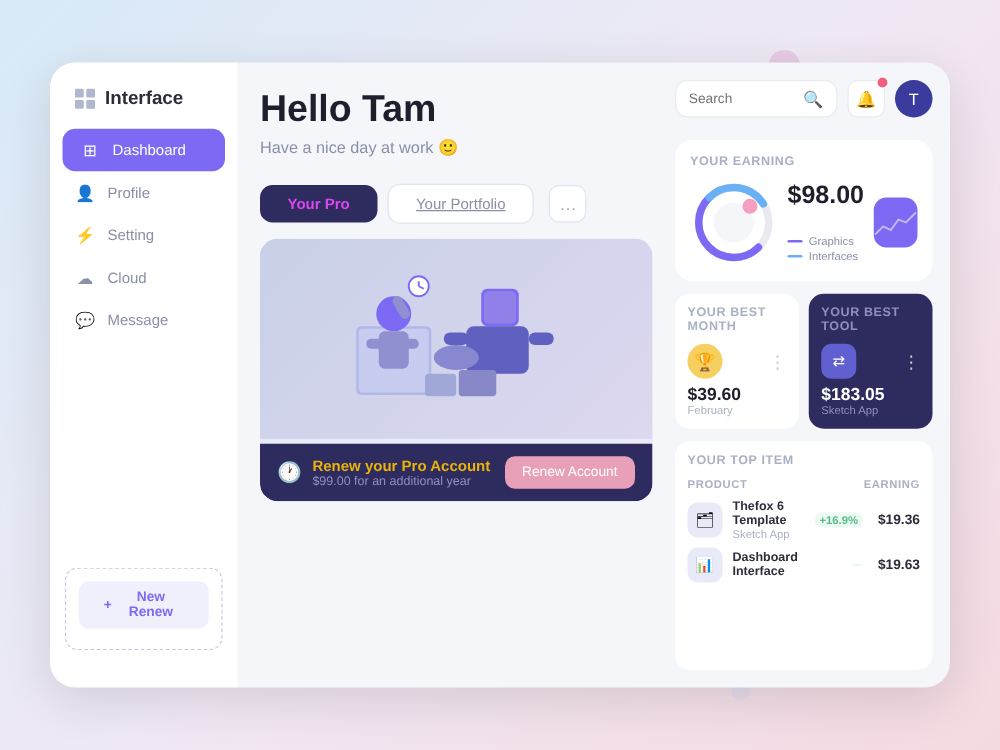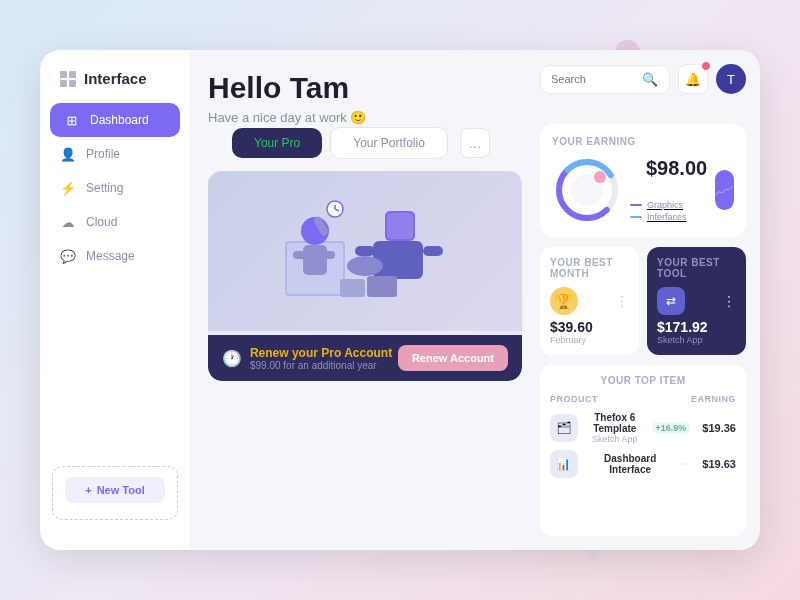--- a/index.html
+++ b/index.html
@@ -63,32 +63,32 @@
     }
     .new-item-btn {
       background: #f0f0fc; border: none; border-radius: 8px;
       padding: 7px 20px; cursor: pointer; font-size: 11px; color: #7c6af5; font-weight: 600;
       display: flex; align-items: center; gap: 5px; margin: 0 auto 6px;
     }
     .new-item-hint { font-size: 10px; color: #aab0c4; line-height: 1.4; }
     
     .content { flex: 1; padding: 20px 18px; overflow: hidden; }
     .content-header {
-      margin-bottom: 2px;
+      margin-bottom: 22px;
     }
     .greeting { font-size: 30px; font-weight: 700; color: #1e1e2d; line-height: 1.2; }
     .subgreeting { font-size: 13px; color: #8a8fa8; margin-top: 4px; }
     .tabs { display: flex; align-items: center; gap: 8px; margin-bottom: 12px; }
     .tab-active {
-      background: #2e2b5e; color: #22c55e; border: none; border-radius: 10px;
-      padding: 8px 22px; font-size: 12px; font-weight: 400; cursor: pointer; margin-left: 24px;
+      background: #2e2b5e; color: #d946ef; border: none; border-radius: 10px;
+      padding: 8px 22px; font-size: 12px; font-weight: 700; cursor: pointer;
     }
     .tab-inactive {
       background: #fff; color: #8a8fa8; border: 1.5px solid #e2e4ef; border-radius: 10px;
-      padding: 8px 22px; font-size: 12px; font-weight: 500; cursor: pointer;
+      padding: 8px 22px; font-size: 12px; font-weight: 500; cursor: pointer; text-decoration: underline;
     }
     .tab-more {
       background: #fff; border: 1.5px solid #e2e4ef; border-radius: 8px;
       width: 30px; height: 30px; display: flex; align-items: center; justify-content: center;
       cursor: pointer; font-size: 14px; color: #aaa; margin-left: 4px;
     }
     .promo-box {
       background: #e8eaf8; border-radius: 14px; overflow: hidden;
       height: 210px; position: relative;
     }
@@ -101,26 +101,26 @@
     .promo-renew {
       position: absolute; bottom: 0; left: 0; right: 0;
       background: #2e2b5e; display: flex; align-items: center; justify-content: space-between;
       padding: 10px 14px; border-radius: 0 0 14px 14px;
     }
     .renew-left { display: flex; align-items: center; gap: 8px; }
     .renew-title { font-size: 12px; font-weight: 700; color: #eab308; }
     .renew-sub { font-size: 10px; color: #9090c0; }
     .renew-btn {
       background: #e8a0b8; color: #fff; border: none; border-radius: 8px;
-      padding: 7px 14px; font-size: 11px; font-weight: 700; cursor: pointer;
+      padding: 7px 14px; font-size: 11px; font-weight: 400; cursor: pointer;
     }
     
     .right-panel { width: 220px; min-width: 220px; padding: 14px 14px 14px 0; display: flex; flex-direction: column; gap: 10px; }
     
-    .right-header { display: flex; align-items: center; gap: 8px; margin-bottom: 20px; }
+    .right-header { display: flex; gap: 8px; margin-bottom: 8px; }
     .search-bar {
       flex: 1; background: #fff; border: 1.5px solid #e8eaf0; border-radius: 10px;
       display: flex; align-items: center; padding: 6px 10px; gap: 6px;
     }
     .search-input { border: none; outline: none; font-size: 11px; color: #aaa; background: transparent; width: 100%; }
     .icon-btn {
       width: 30px; height: 30px; background: #fff; border: 1.5px solid #e8eaf0;
       border-radius: 8px; display: flex; align-items: center; justify-content: center;
       cursor: pointer; font-size: 13px; position: relative;
     }
@@ -135,39 +135,39 @@
     }
     
     .earning-card {
       background: #fff; border-radius: 14px; padding: 12px;
     }
     .card-label { font-size: 10px; color: #aab0c4; font-weight: 600; text-transform: uppercase; letter-spacing: 0.5px; margin-bottom: 8px; }
     .earning-body { display: flex; align-items: center; gap: 8px; }
     .donut-wrap { position: relative; width: 70px; height: 70px; }
     .donut-wrap svg { width: 70px; height: 70px; }
     .earning-right { flex: 1; }
-    .earning-amount { font-size: 20px; font-weight: 800; color: #1e1e2d; margin-left: 16px; }
-    .legend { margin-top: 20px; text-decoration: underline; }
+    .earning-amount { font-size: 20px; font-weight: 800; color: #1e1e2d; }
+    .legend { margin-top: 20px; }
     .legend-item { display: flex; align-items: center; gap: 5px; font-size: 9px; color: #8a8fa8; margin-bottom: 2px; }
     .legend-line { width: 12px; height: 2px; border-radius: 1px; }
     .earning-mini { width: 50px; height: 40px; background: #7c6af5; border-radius: 10px; display: flex; align-items: center; justify-content: center; overflow: hidden; }
     
     .best-row { display: flex; gap: 8px; }
     .best-card { flex: 1; background: #fff; border-radius: 12px; padding: 10px; }
     .best-card.tool { background: #2e2b5e; }
     .best-card-top { display: flex; align-items: center; justify-content: space-between; margin-bottom: 4px; }
     .best-amount { font-size: 14px; font-weight: 800; color: #1e1e2d; }
     .best-amount.white { color: #fff; }
     .best-sub { font-size: 9px; color: #aab0c4; }
     .best-sub.white { color: #9090c0; }
     .icon-circle { width: 28px; height: 28px; background: #f5d060; border-radius: 50%; display: flex; align-items: center; justify-content: center; font-size: 14px; }
     .icon-square { width: 28px; height: 28px; background: #6060d0; border-radius: 8px; display: flex; align-items: center; justify-content: center; font-size: 12px; color: #fff; }
     .dots-btn { color: #ccc; font-size: 14px; cursor: pointer; }
     
-    .top-items-card { background: #fff; border-radius: 12px; padding: 10px; flex: 1; text-align: center; }
+    .top-items-card { background: #fff; border-radius: 12px; padding: 10px; flex: 1; }
     .top-items-header { display: flex; justify-content: space-between; font-size: 9px; color: #aab0c4; font-weight: 600; text-transform: uppercase; letter-spacing: 0.5px; margin-bottom: 8px; }
     .top-item-row { display: flex; align-items: center; gap: 8px; margin-bottom: 6px; }
     .item-icon { width: 28px; height: 28px; background: #e8eaf8; border-radius: 8px; display: flex; align-items: center; justify-content: center; font-size: 12px; }
     .item-name { flex: 1; font-size: 10px; font-weight: 600; color: #2d2d3a; }
     .item-store { font-size: 9px; color: #aab0c4; }
     .item-badge { font-size: 9px; color: #5cbb8a; font-weight: 700; background: #eafaf3; border-radius: 5px; padding: 1px 4px; margin-right: 4px; }
     .item-earning { font-size: 11px; font-weight: 700; color: #2d2d3a; }
 
     
     .deco-circle {
@@ -217,21 +217,21 @@
       </div>
       <div class="nav-item">
         <span class="nav-icon">💬</span>
         <span>Message</span>
       </div>
     </div>
 
     <div class="new-item-box">
       <button class="new-item-btn">
         <span>+</span>
-        <span>New Tool</span>
+        <span>New Renew</span>
       </button>
     </div>
   </div>
 
   <div class="content">
     <div class="content-header">
       <div class="greeting">Hello Tam</div>
       <div class="subgreeting">Have a nice day at work 🙂</div>
     </div>
 
@@ -343,21 +343,21 @@
         </div>
         <div class="best-amount">$39.60</div>
         <div class="best-sub">February</div>
       </div>
       <div class="best-card tool">
         <div class="card-label" style="color:#9090c0;">Your Best Tool</div>
         <div class="best-card-top">
           <div class="icon-square">⇄</div>
           <div class="dots-btn">⋮</div>
         </div>
-        <div class="best-amount white">$171.92</div>
+        <div class="best-amount white">$183.05</div>
         <div class="best-sub white">Sketch App</div>
       </div>
     </div>
 
     <div class="top-items-card">
       <div class="card-label">Your Top Item</div>
       <div class="top-items-header">
         <span>Product</span>
         <span>Earning</span>
       </div>

